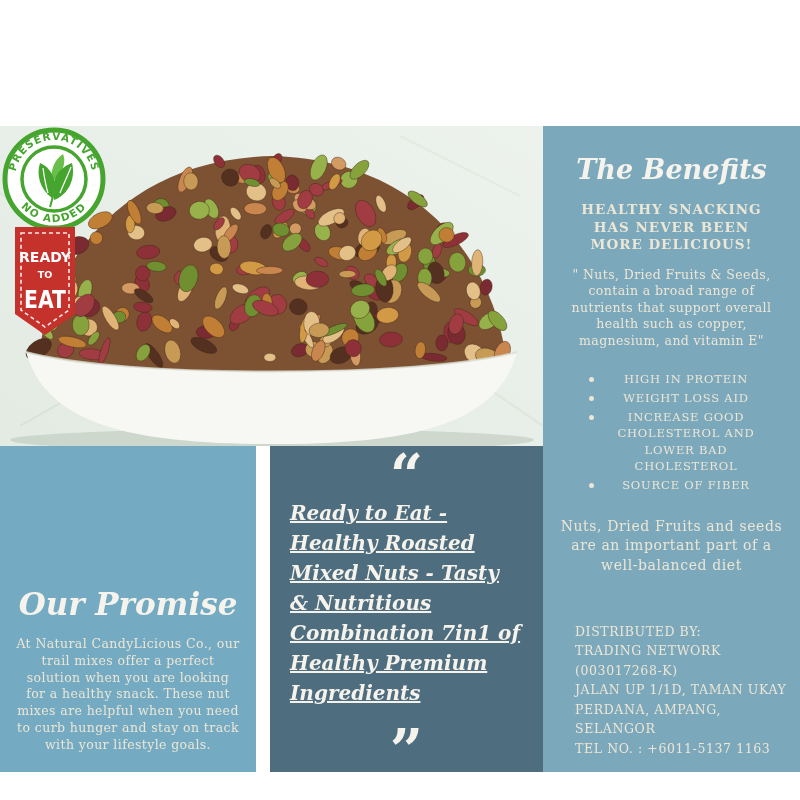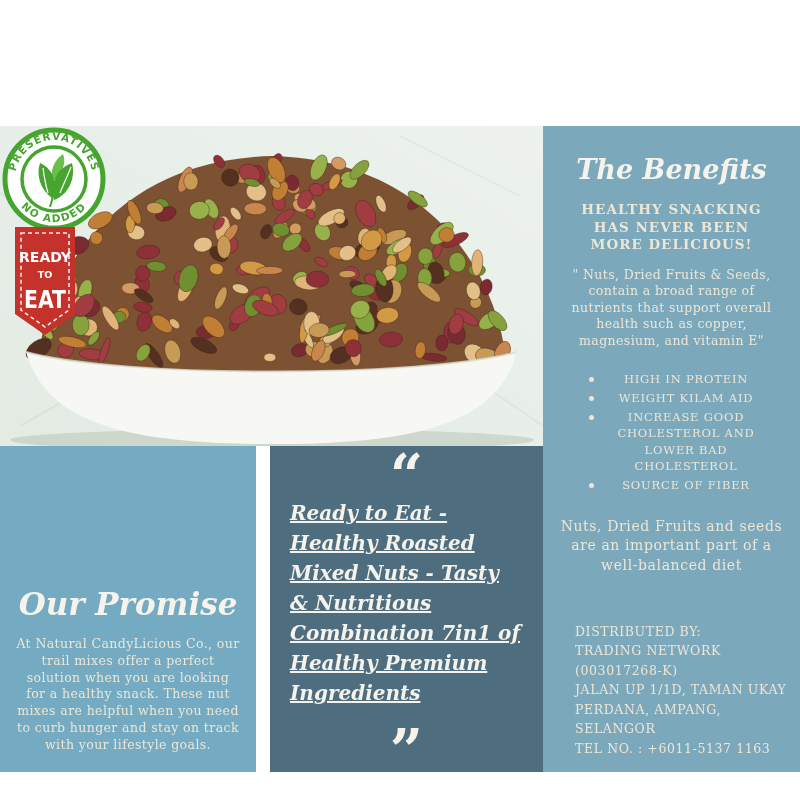--- a/index.html
+++ b/index.html
@@ -367,21 +367,21 @@
       <div class="benefits-subtitle">HEALTHY SNACKING HAS NEVER BEEN MORE DELICIOUS!</div>
       <div class="benefits-quote">" Nuts, Dried Fruits &amp; Seeds, contain a broad range of nutrients that support overall health such as copper, magnesium, and vitamin E"</div>
 
       <div class="bullet-list">
         <div class="bullet-row">
           <span class="bullet-dot"></span>
           <span class="bullet-text">HIGH IN PROTEIN</span>
         </div>
         <div class="bullet-row">
           <span class="bullet-dot"></span>
-          <span class="bullet-text">WEIGHT KILAM AID</span>
+          <span class="bullet-text">WEIGHT LOSS AID</span>
         </div>
         <div class="bullet-row">
           <span class="bullet-dot"></span>
           <span class="bullet-text">INCREASE GOOD CHOLESTEROL AND LOWER BAD CHOLESTEROL</span>
         </div>
         <div class="bullet-row">
           <span class="bullet-dot"></span>
           <span class="bullet-text">SOURCE OF FIBER</span>
         </div>
       </div>

